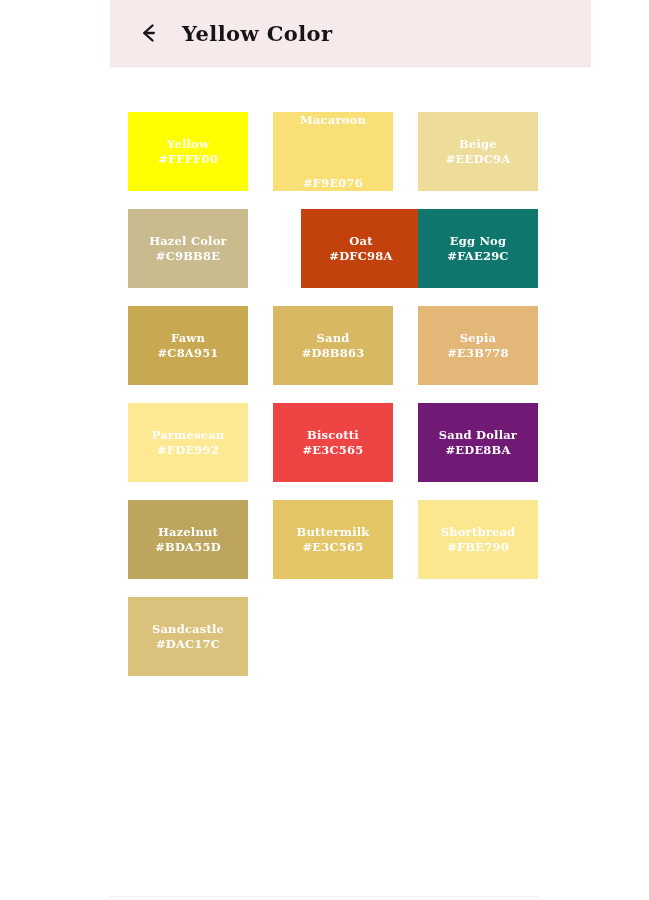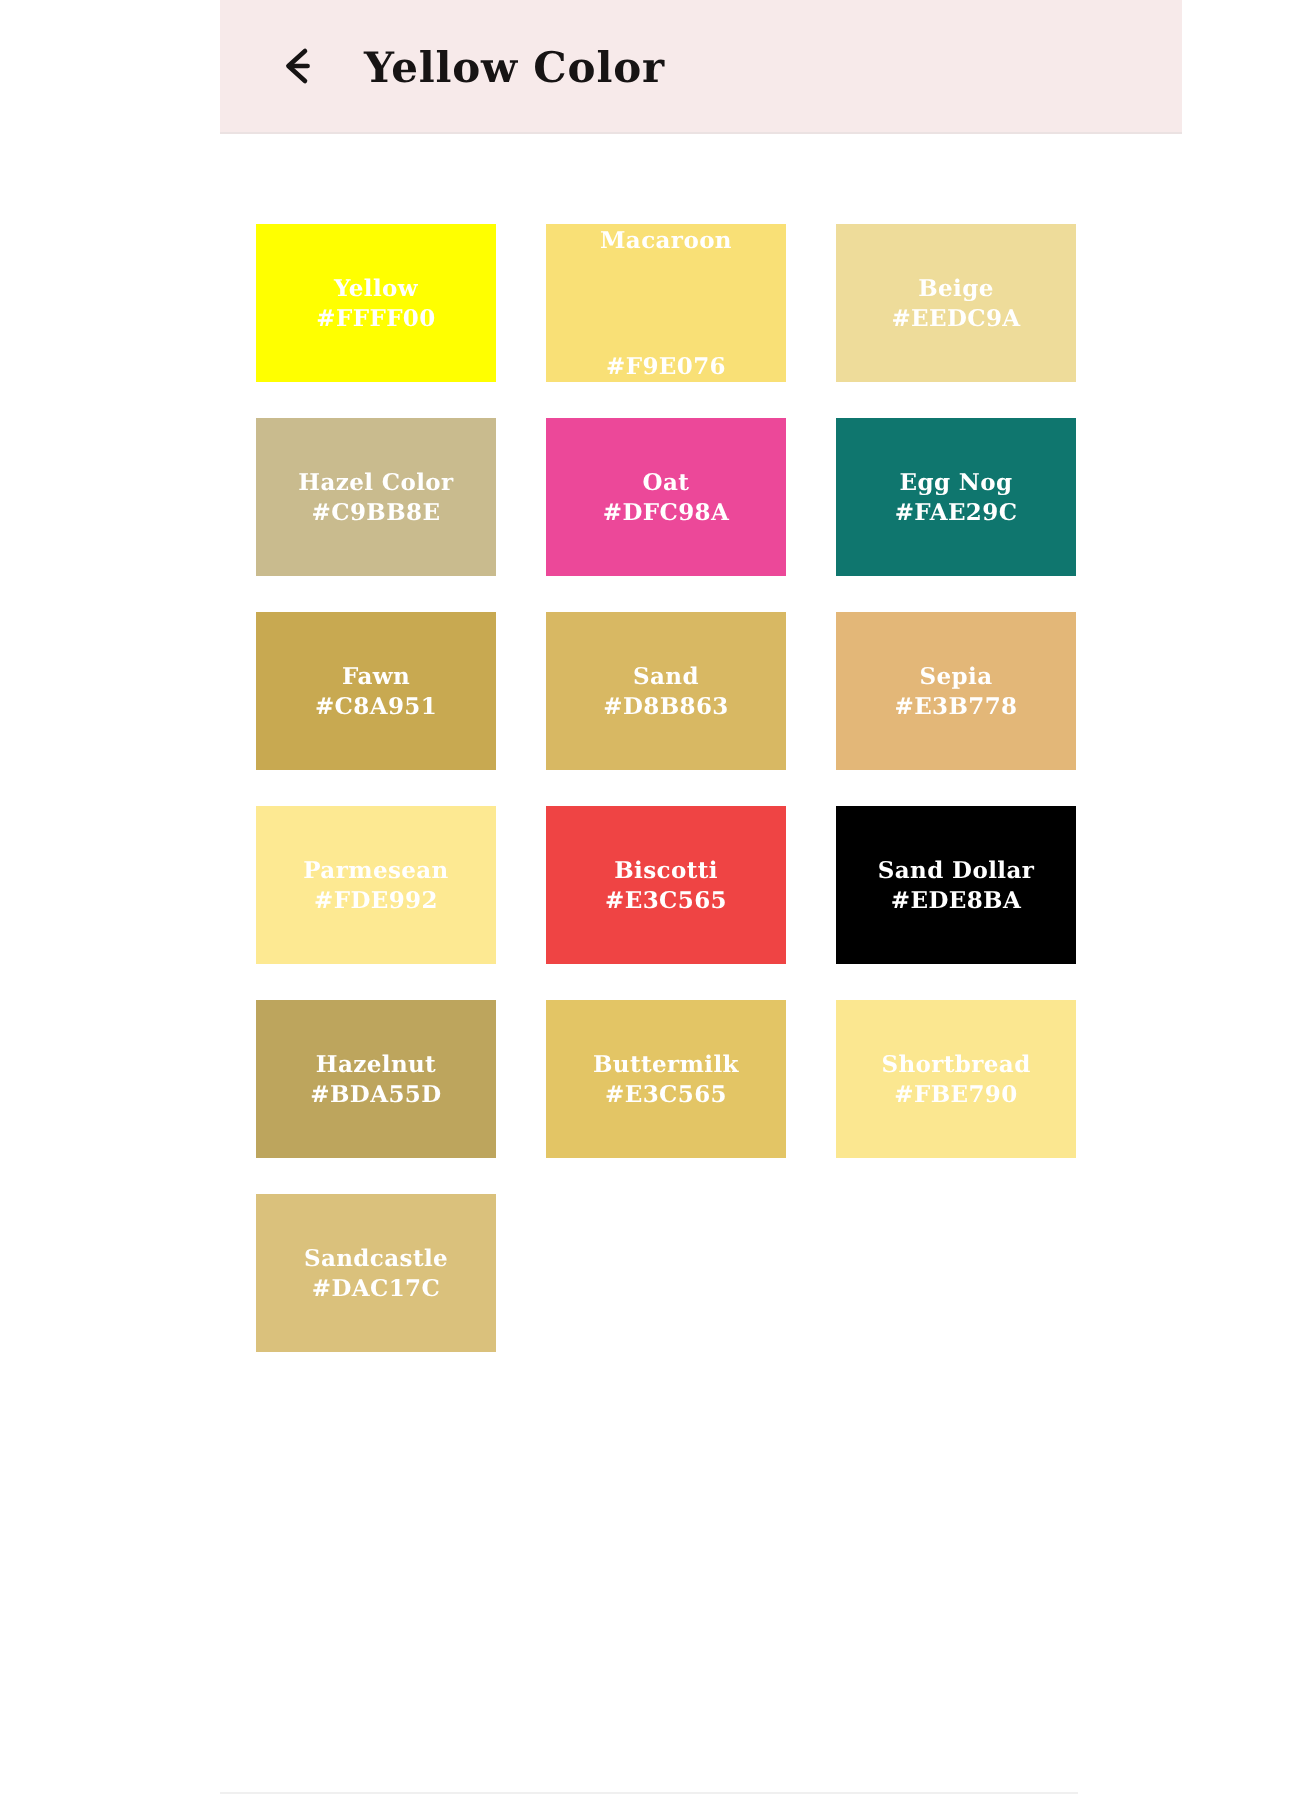--- a/index.html
+++ b/index.html
@@ -131,21 +131,21 @@
         <div class="swatch-hex">#F9E076</div>
       </div>
       <div class="swatch" style="background: rgb(238, 220, 154);">
         <div class="swatch-name">Beige</div>
         <div class="swatch-hex">#EEDC9A</div>
       </div>
       <div class="swatch" style="background: rgb(201, 187, 142);">
         <div class="swatch-name">Hazel Color</div>
         <div class="swatch-hex">#C9BB8E</div>
       </div>
-      <div class="swatch" style="background: #ec4899;">
+      <div class="swatch" style="background: #c2410c; margin-left: 28px;">
         <div class="swatch-name">Oat</div>
         <div class="swatch-hex">#DFC98A</div>
       </div>
       <div class="swatch" style="background: #0f766e; text-align: right;">
         <div class="swatch-name">Egg Nog</div>
         <div class="swatch-hex">#FAE29C</div>
       </div>
       <div class="swatch" style="background: rgb(200, 169, 81);">
         <div class="swatch-name">Fawn</div>
         <div class="swatch-hex">#C8A951</div>
@@ -159,21 +159,21 @@
         <div class="swatch-hex">#E3B778</div>
       </div>
       <div class="swatch" style="background: rgb(253, 233, 146);">
         <div class="swatch-name">Parmesean</div>
         <div class="swatch-hex">#FDE992</div>
       </div>
       <div class="swatch" style="background: #ef4444;">
         <div class="swatch-name">Biscotti</div>
         <div class="swatch-hex">#E3C565</div>
       </div>
-      <div class="swatch" style="background: #000000;">
+      <div class="swatch" style="background: #701a75;">
         <div class="swatch-name">Sand Dollar</div>
         <div class="swatch-hex">#EDE8BA</div>
       </div>
       <div class="swatch" style="background: rgb(189, 165, 93);">
         <div class="swatch-name">Hazelnut</div>
         <div class="swatch-hex">#BDA55D</div>
       </div>
       <div class="swatch" style="background: rgb(227, 197, 101);">
         <div class="swatch-name">Buttermilk</div>
         <div class="swatch-hex">#E3C565</div>

